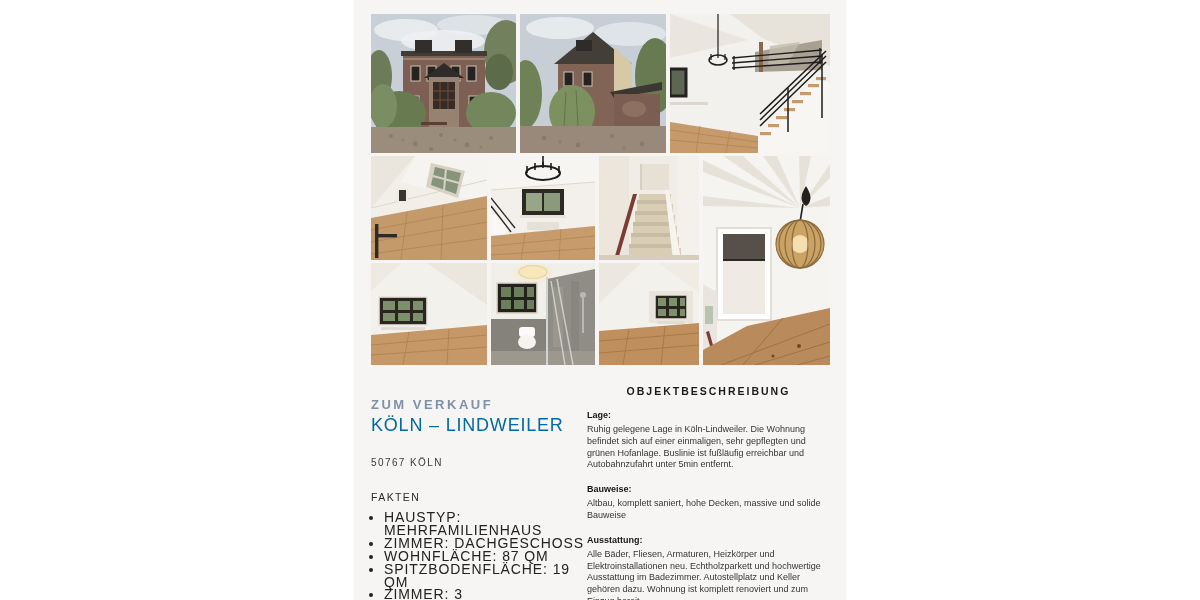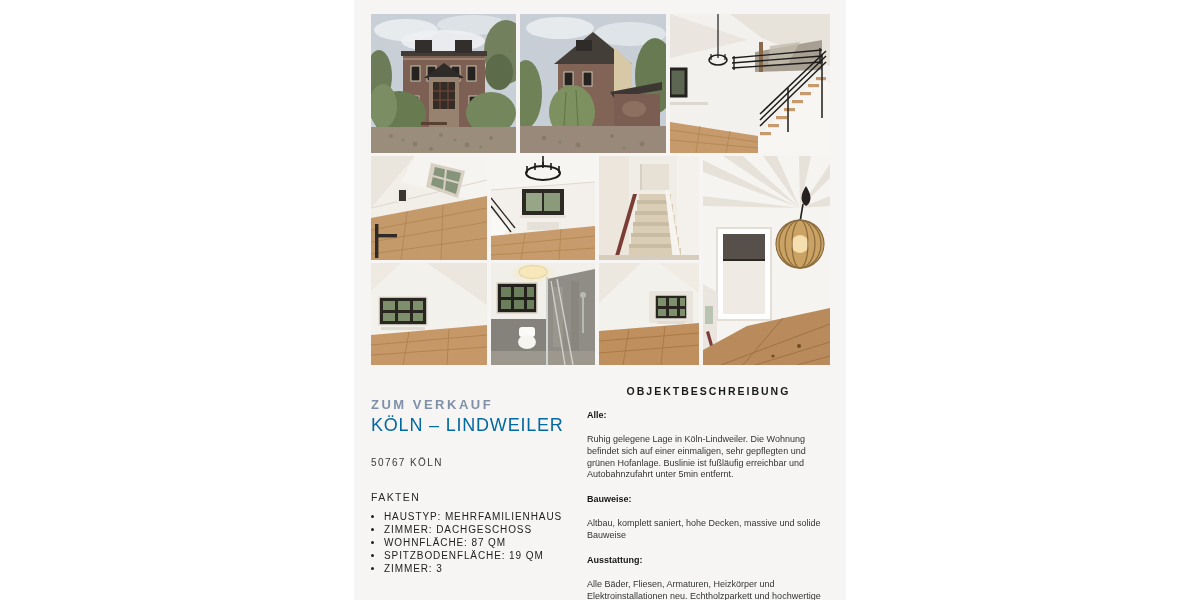--- a/index.html
+++ b/index.html
@@ -30,28 +30,28 @@
   
   .content{display:flex;margin:20px 16px 0 17px;}
   .col-left{width:216px;flex:none;}
   .col-right{flex:1;}
   .status{font-size:13px;font-weight:700;letter-spacing:2.5px;color:#7e91a8;margin-top:12px;}
   .title{font-size:18px;font-weight:400;letter-spacing:.8px;color:#0369a1;margin-top:3px;}
   .postal{font-size:10px;letter-spacing:1.4px;color:#3a3a3a;margin-top:21px;}
   .facts-heading{font-size:10.5px;letter-spacing:1.4px;color:#2b2b2b;margin-top:23px;}
   .facts{margin:8px 0 0 0;padding:0 0 0 13px;}
   .facts li{
-    font-size:10px;letter-spacing:.9px;line-height:12.9px;color:#222222;
+    font-size:14px;letter-spacing:.9px;line-height:12.9px;color:#222222;
     list-style:disc;
   }
   .price-heading{font-size:13px;font-weight:700;letter-spacing:2.5px;color:#7e91a8;margin-top:24px;}
   .desc-heading{font-size:10.5px;font-weight:700;letter-spacing:2px;color:#1a1a1a;text-align:center;}
   .desc-section{margin-top:13px;}
   .desc-label{font-size:9px;font-weight:700;color:#161616;}
-  .desc-text{font-size:9px;line-height:11.8px;color:#353535;margin-top:14px;}
+  .desc-text{font-size:9px;line-height:11.8px;color:#353535;margin-top:4px;}
 </style>
 </head>
 <body>
 
 <div class="card">
 
   <div class="grid-top">
 
     <div class="ph ph1" aria-label="brick-house-front-exterior">
       <svg viewBox="0 0 145 139" preserveAspectRatio="none">
@@ -426,21 +426,21 @@
       </ul>
 
       <div class="price-heading">KAUFPREIS</div>
 
     </div>
 
     <div class="col-right">
       <div class="desc-heading">OBJEKTBESCHREIBUNG</div>
 
       <div class="desc-section">
-        <div class="desc-label">Alle:</div>
+        <div class="desc-label">Lage:</div>
         <div class="desc-text">Ruhig gelegene Lage in Köln-Lindweiler. Die Wohnung befindet sich auf einer einmaligen, sehr gepflegten und grünen Hofanlage. Buslinie ist fußläufig erreichbar und Autobahnzufahrt unter 5min entfernt.</div>
       </div>
 
       <div class="desc-section">
         <div class="desc-label">Bauweise:</div>
         <div class="desc-text">Altbau, komplett saniert, hohe Decken, massive und solide Bauweise</div>
       </div>
 
       <div class="desc-section">
         <div class="desc-label">Ausstattung:</div>

